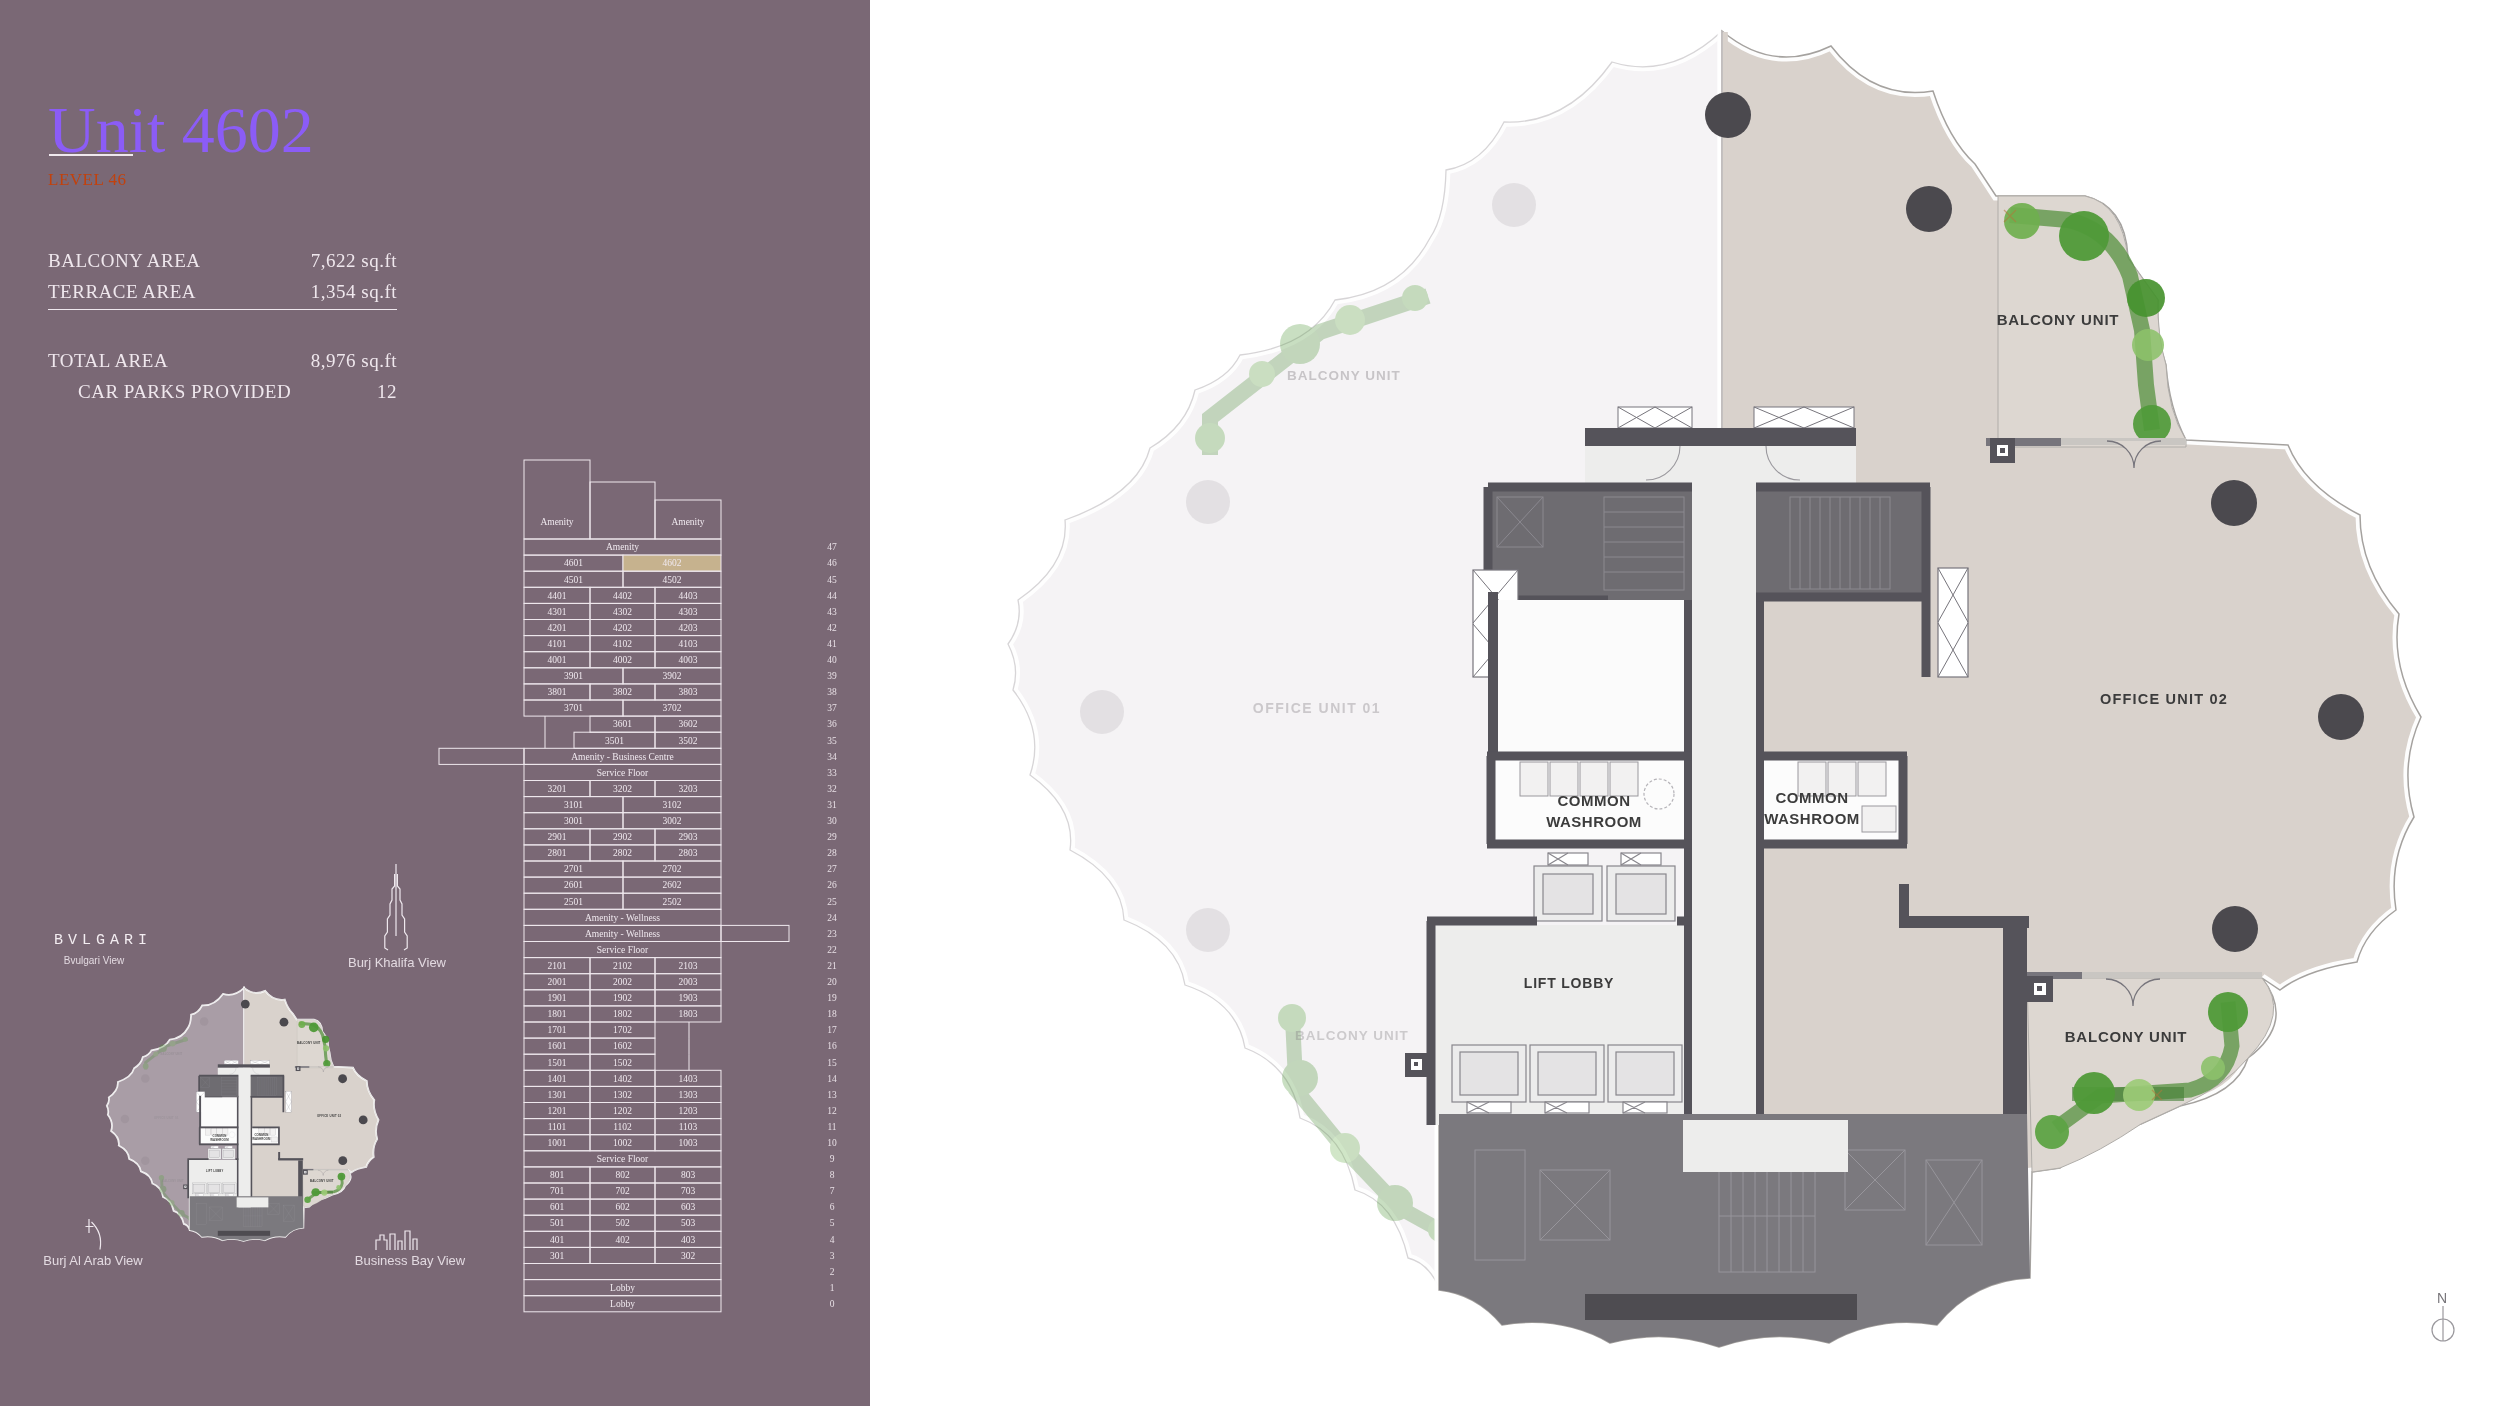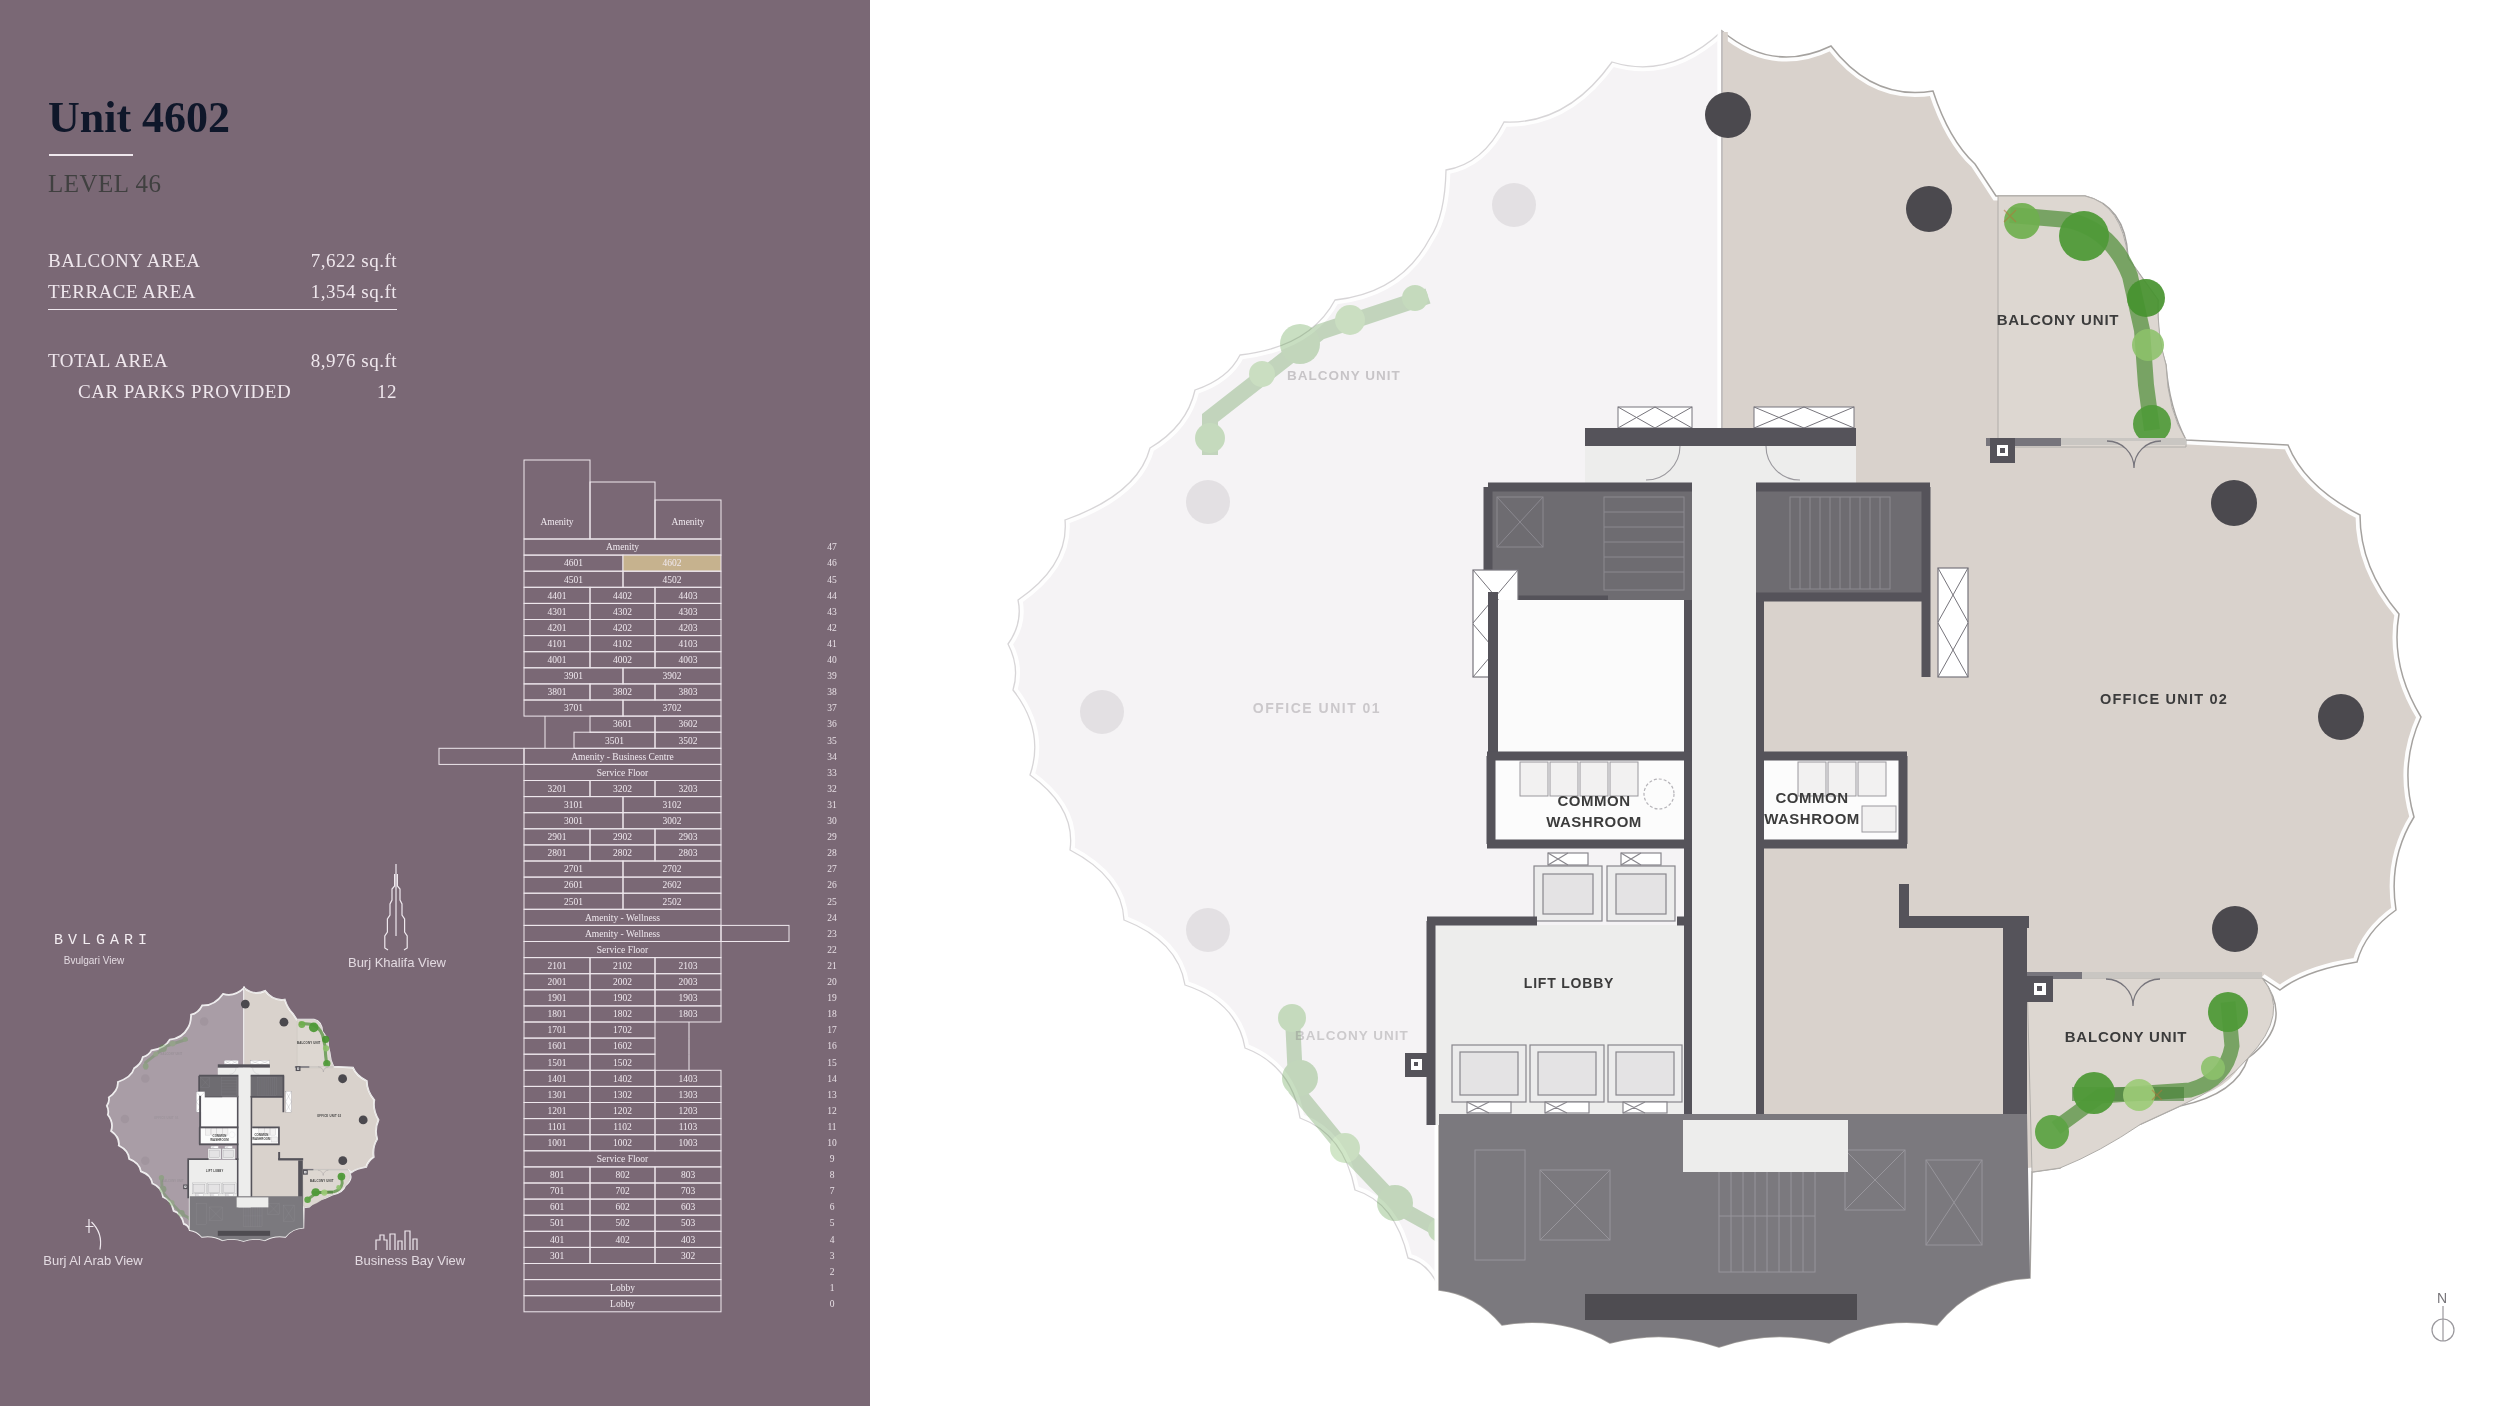--- a/index.html
+++ b/index.html
@@ -5,25 +5,25 @@
   html,body { margin:0; padding:0; }
   body { width:2500px; height:1406px; position:relative; background:#ffffff; overflow:hidden;
          font-family:"Liberation Serif", serif; }
   .abs { position:absolute; }
 </style>
 </head>
 <body>
 
 <div class="abs" style="left:0;top:0;width:870px;height:1406px;background:#7a6875;"></div>
 
-<div class="abs" style="left:48px;top:92px;color:#0f172a;font-size:44px;letter-spacing:0px;font-weight:bold;">Unit 4602</div>
+<div class="abs" style="left:48px;top:92px;color:#8b5cf6;font-size:66px;letter-spacing:0px;">Unit 4602</div>
 
 <div class="abs" style="left:49px;top:154px;width:84px;height:2px;background:#efe8ee;"></div>
 
-<div class="abs" style="left:48px;top:170px;color:#404040;font-size:25px;letter-spacing:0.5px;text-align:center;">LEVEL 46</div>
+<div class="abs" style="left:48px;top:170px;color:#c2410c;font-size:17px;letter-spacing:0.5px;text-align:center;">LEVEL 46</div>
 
 <div class="abs" style="left:48px;top:250px;width:349px;color:#efe7ed;font-size:19px;letter-spacing:0.5px;">
 
   <div style="display:flex;justify-content:space-between;margin-bottom:9px;">
       <span>BALCONY AREA</span>
       <span>7,622 sq.ft</span>
     </div>
 
   <div style="display:flex;justify-content:space-between;">
       <span>TERRACE AREA</span>

